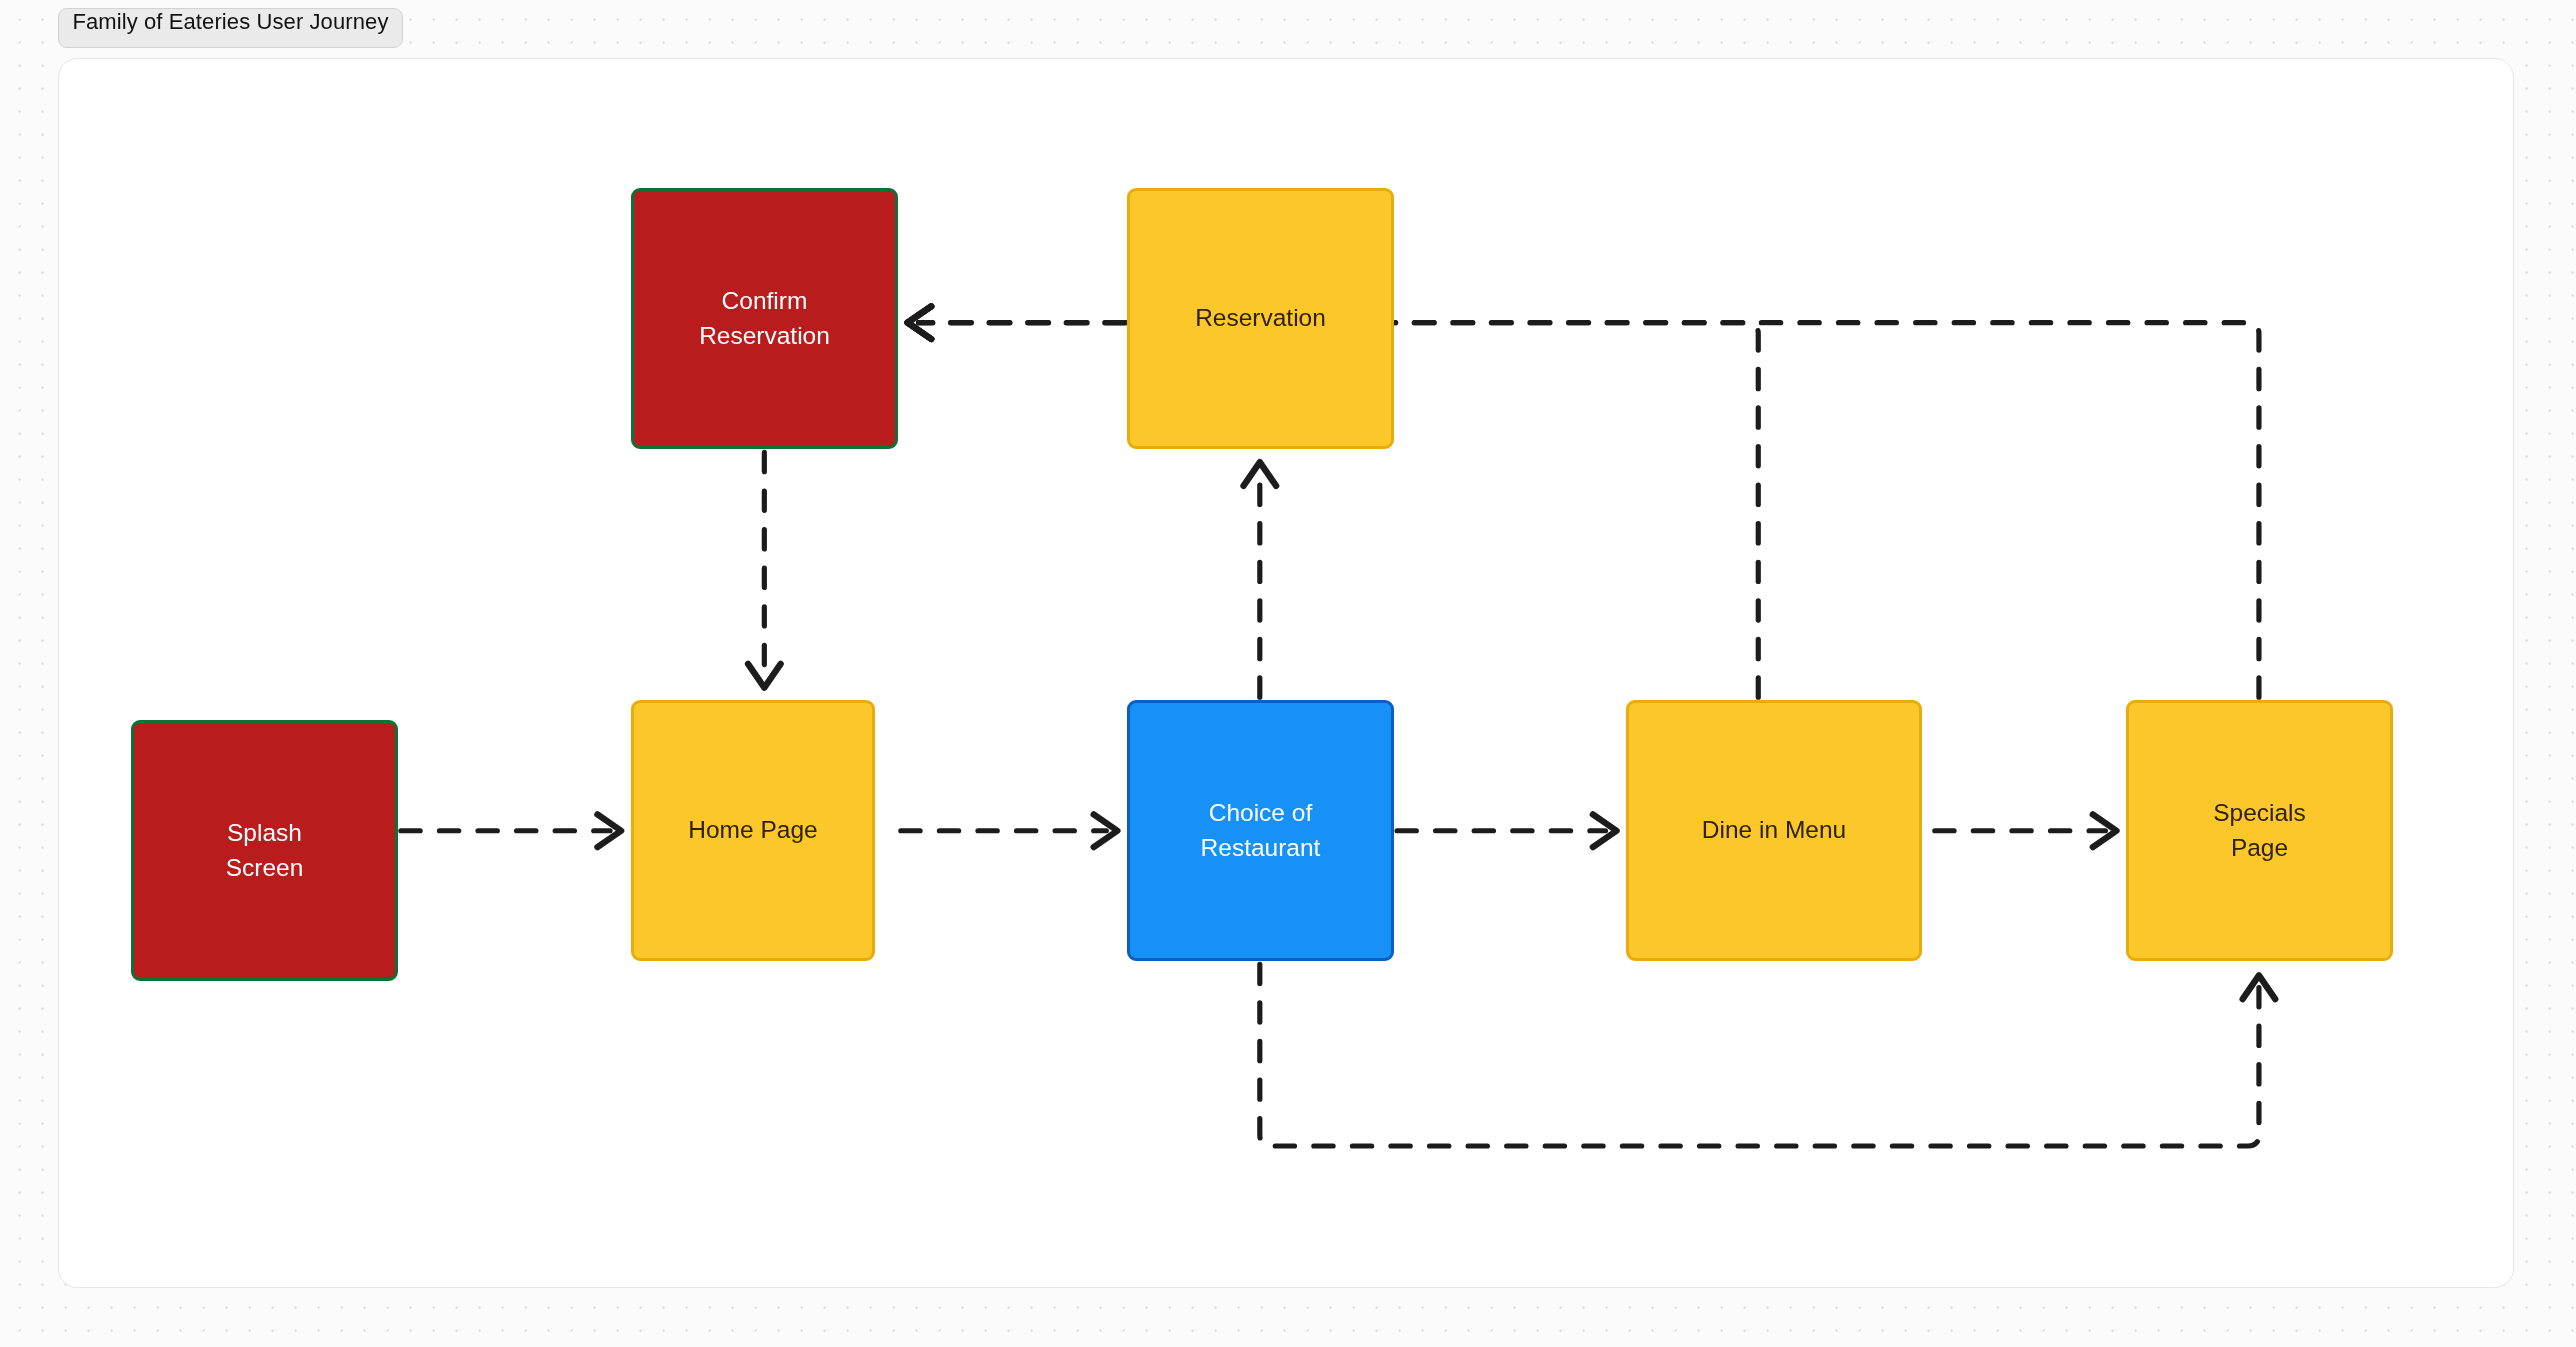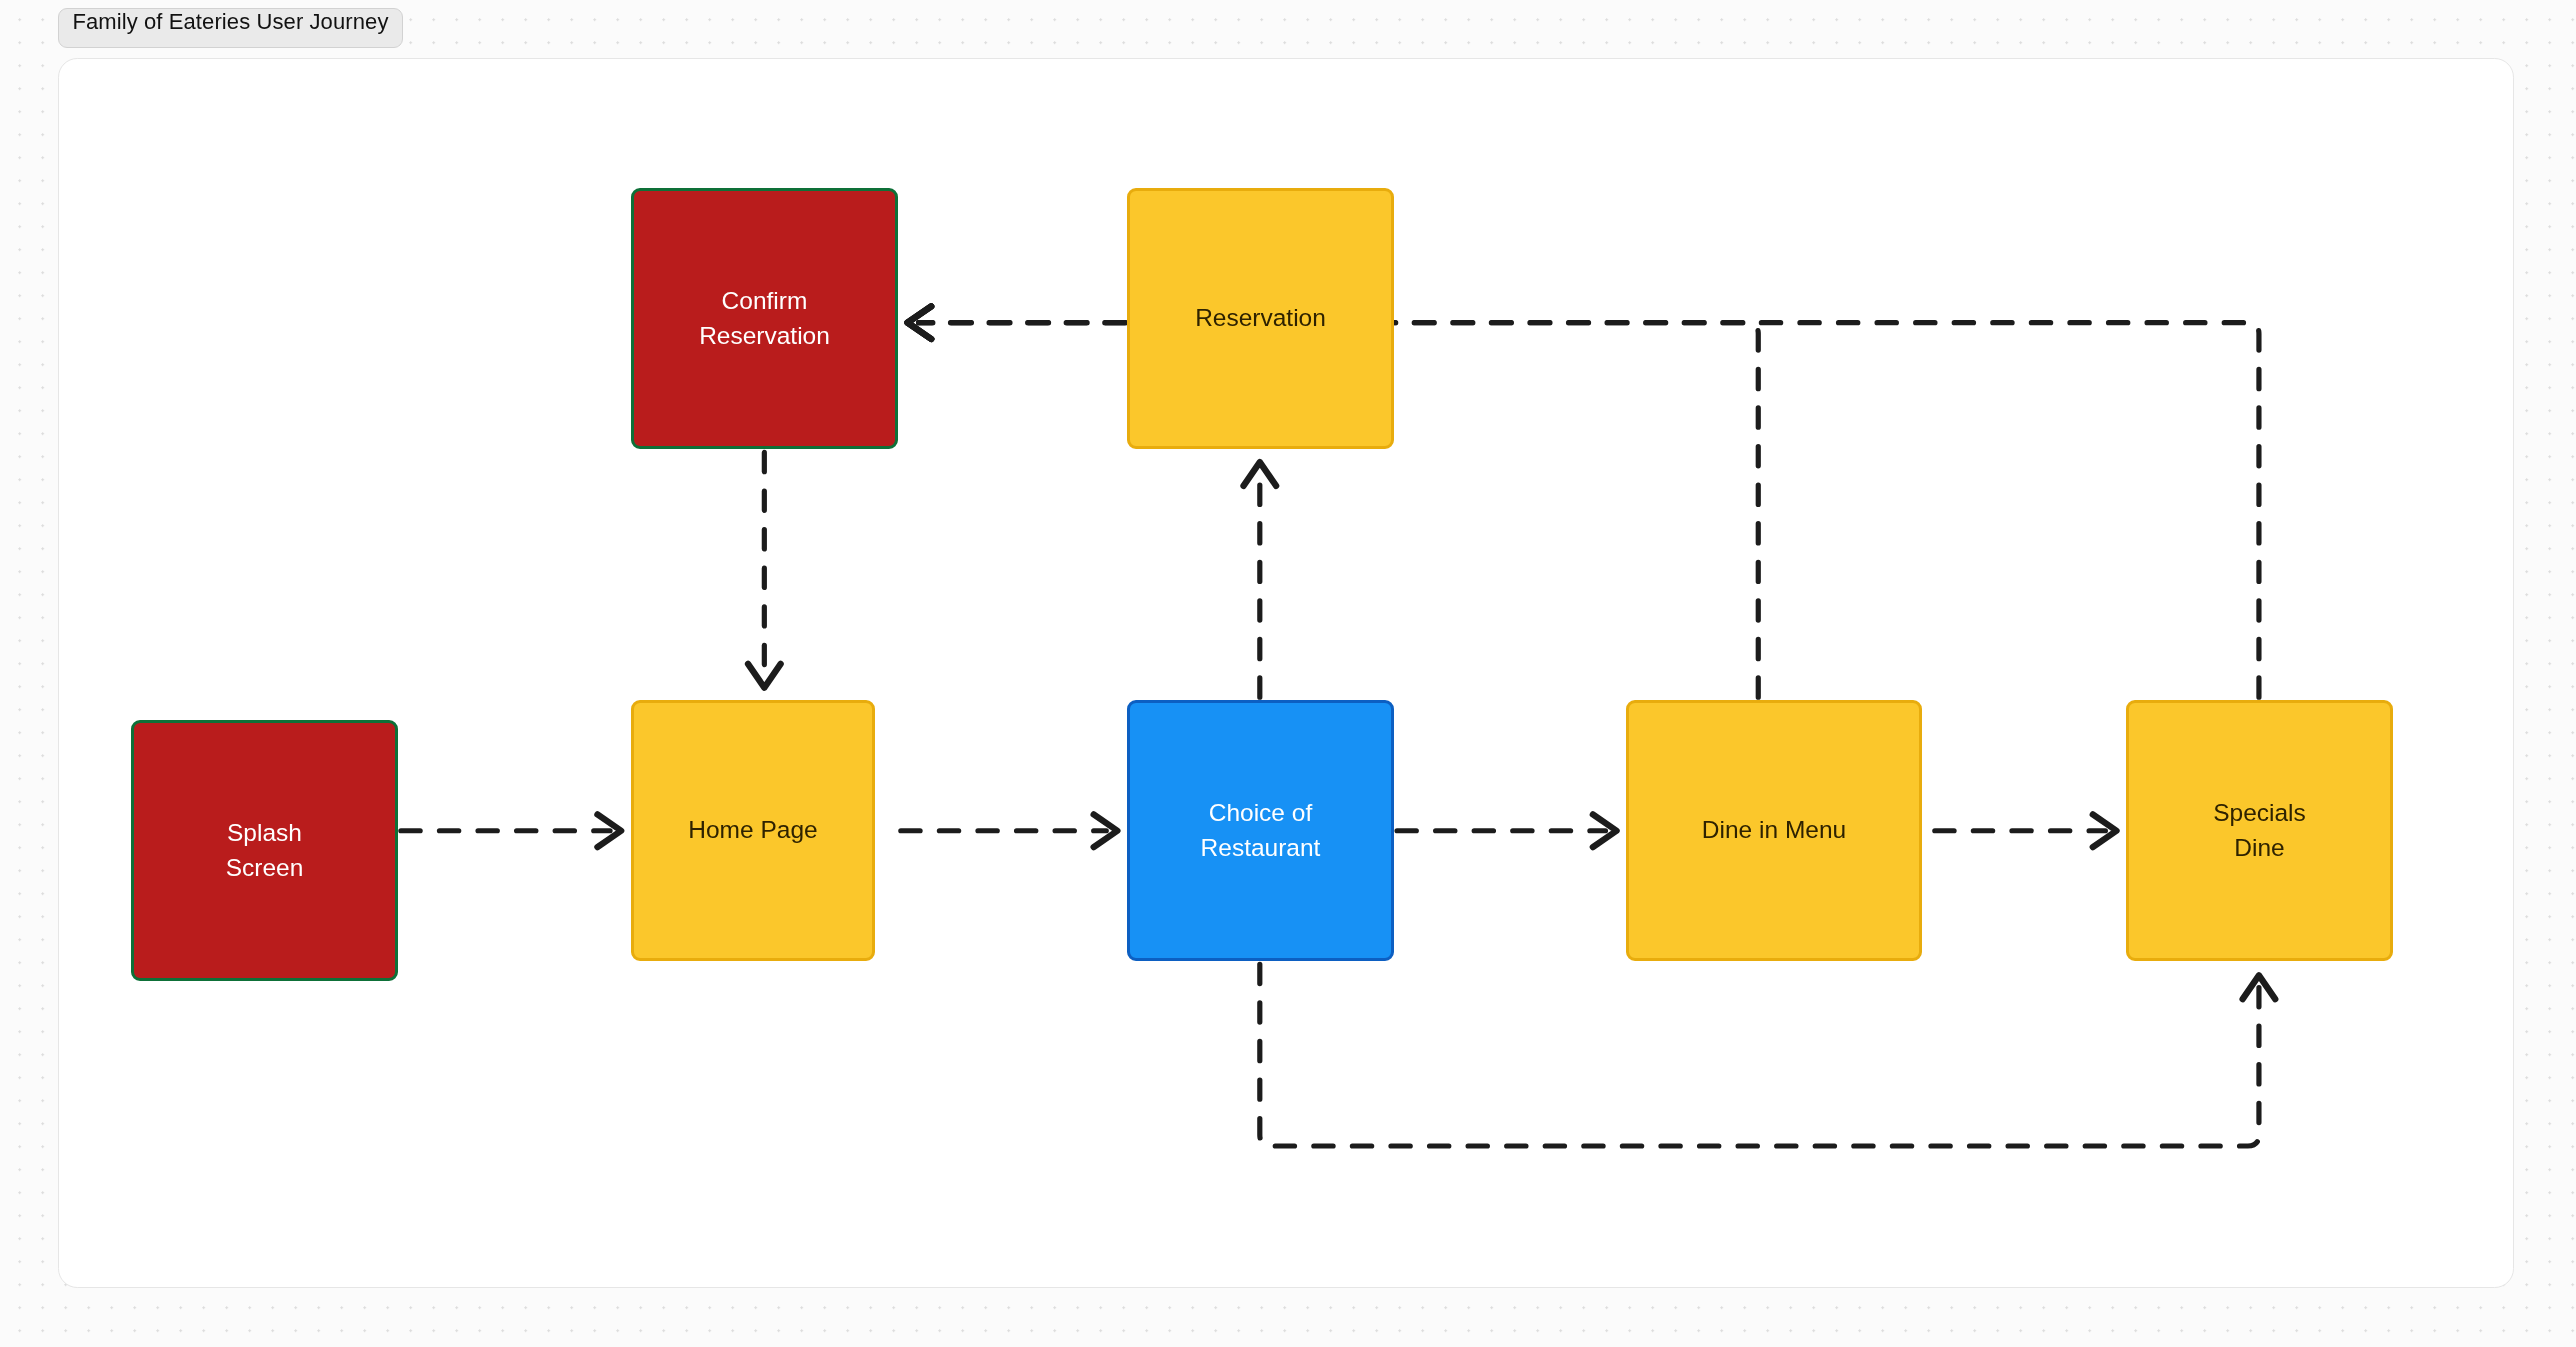--- a/index.html
+++ b/index.html
@@ -200,15 +200,15 @@
   <div class="node-label">Choice of
 Restaurant</div>
 </div>
 
 <div class="node yellow" style="left:1626px; top:700px;  width:296px; height:261px;">
   <div class="node-label">Dine in Menu</div>
 </div>
 
 <div class="node yellow" style="left:2126px; top:700px;  width:267px; height:261px;">
   <div class="node-label">Specials
-Dine</div>
+Page</div>
 </div>
 
 
 </body></html>

